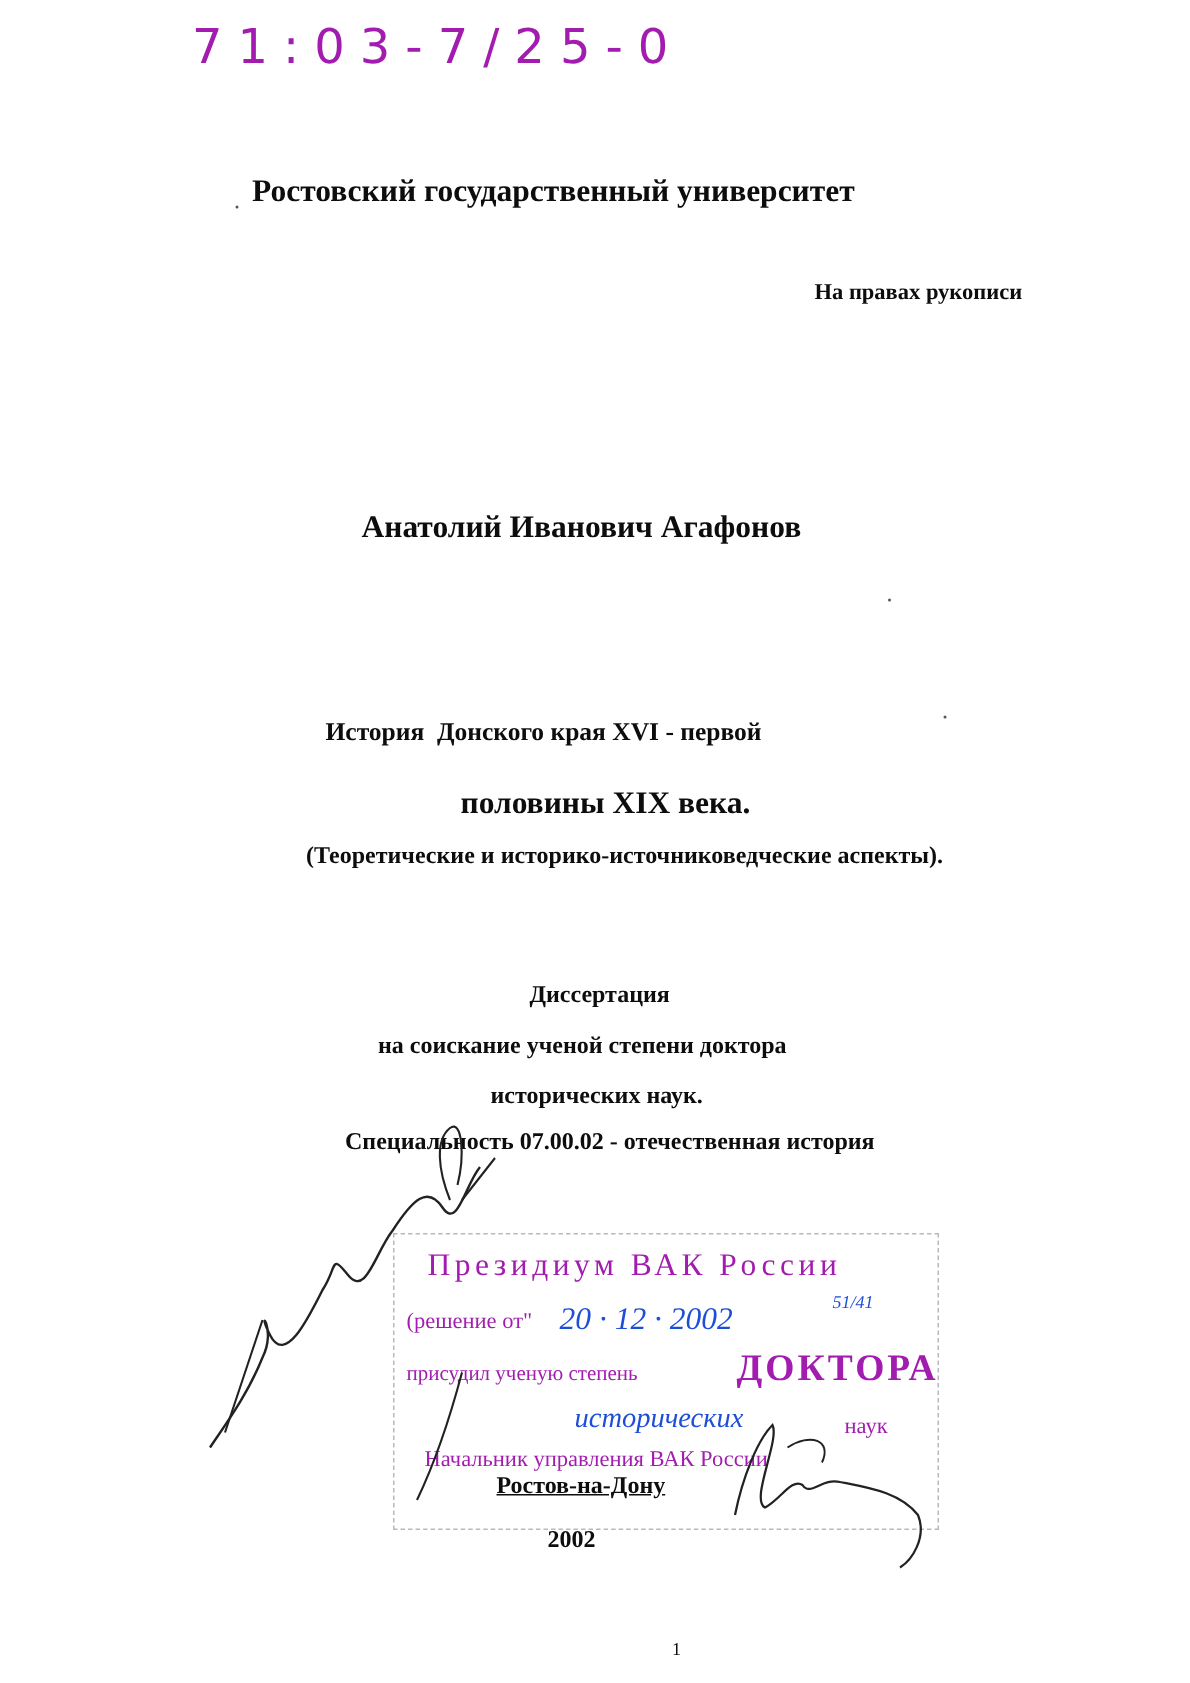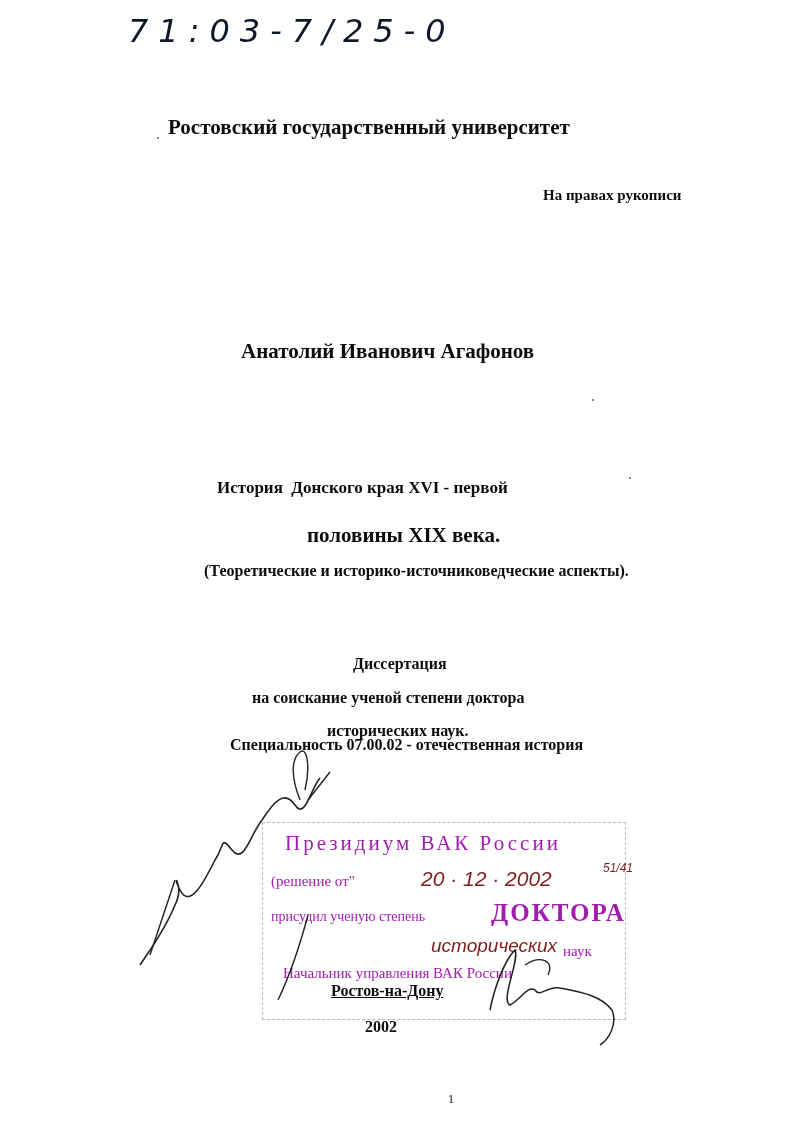--- a/index.html
+++ b/index.html
@@ -1,48 +1,48 @@
 <!DOCTYPE html>
 <html><head>
 <meta charset="utf-8">
 <style>
   html, body { margin: 0; padding: 0; background: #ffffff; }
   body { width: 793px; height: 1122px; position: relative; overflow: hidden;
          font-family: "Liberation Serif", "DejaVu Serif", serif; color: #0d0d0d; }
   .abs { position: absolute; white-space: nowrap; }
   .bold { font-weight: bold; }
-  .hand { font-family: "DejaVu Sans", sans-serif; font-style: italic; font-weight: normal;
-          color: #0f172a; letter-spacing: 10px; }
+  .hand { font-family: "DejaVu Sans", sans-serif; font-weight: normal;
+          color: #a21caf; letter-spacing: 10px; }
   .stamp { position: absolute; left: 262px; top: 822px; width: 362px; height: 196px;
            border: 1.5px dashed #b9b9b9; }
   .stamp-line { position: absolute; white-space: nowrap; color: #a21caf;
                 font-family: "Liberation Serif", serif; }
-  .stamp-hand { position: absolute; white-space: nowrap; color: #7f1d1d;
-                font-family: Liberation Sans, sans-serif; font-style: italic; margin-left: 48px; }
+  .stamp-hand { position: absolute; white-space: nowrap; color: #1d4ed8;
+                font-family: Liberation Serif, serif; font-style: italic; }
   svg.overlay { position: absolute; left: 0; top: 0; pointer-events: none; }
 </style>
 </head>
 <body>
 
 <div class="abs hand" style="left:128px; top:12px; font-size:32px;">71:03-7/25-0</div>
 
 <div class="abs bold" style="left:168px; top:115px; font-size:21px;">Ростовский государственный университет</div>
 
 <div class="abs bold" style="left:543px; top:187px; font-size:15px;">На правах рукописи</div>
 
 <div class="abs bold" style="left:241px; top:339px; font-size:21px;">Анатолий Иванович Агафонов</div>
 
 <div class="abs bold" style="left:217px; top:478px; font-size:17px; white-space:pre;">История  Донского края XVI - первой</div>
 <div class="abs bold" style="left:307px; top:523px; font-size:21px;">половины XIX века.</div>
 <div class="abs bold" style="left:204px; top:562px; font-size:16px;">(Теоретические и историко-источниковедческие аспекты).</div>
 
 <div class="abs bold" style="left:353px; top:655px; font-size:16px;">Диссертация</div>
 <div class="abs bold" style="left:252px; top:689px; font-size:16px;">на соискание ученой степени доктора</div>
 <div class="abs bold" style="left:327px; top:722px; font-size:16px;">исторических наук.</div>
-<div class="abs bold" style="left:230px; top:736px; font-size:16px;">Специальность 07.00.02 - отечественная история</div>
+<div class="abs bold" style="left:230px; top:753px; font-size:16px;">Специальность 07.00.02 - отечественная история</div>
 
 <div class="stamp">
   <div class="stamp-line" style="left:22px; top:8px; font-size:21px; letter-spacing:3px;">Президиум ВАК России</div>
   <div class="stamp-line" style="left:8px; top:50px; font-size:15px;">(решение от"</div>
   <div class="stamp-hand" style="left:110px; top:44px; font-size:21px;">20 · 12 · 2002</div>
   <div class="stamp-hand" style="left:292px; top:38px; font-size:12px;">51/41</div>
   <div class="stamp-line" style="left:8px; top:86px; font-size:14px;">присудил ученую степень</div>
   <div class="stamp-line" style="left:228px; top:76px; font-size:25px; letter-spacing:2px;font-weight:bold;">ДОКТОРА</div>
   <div class="stamp-hand" style="left:120px; top:112px; font-size:19px;">исторических</div>
   <div class="stamp-line" style="left:300px; top:120px; font-size:15px;">наук</div>

